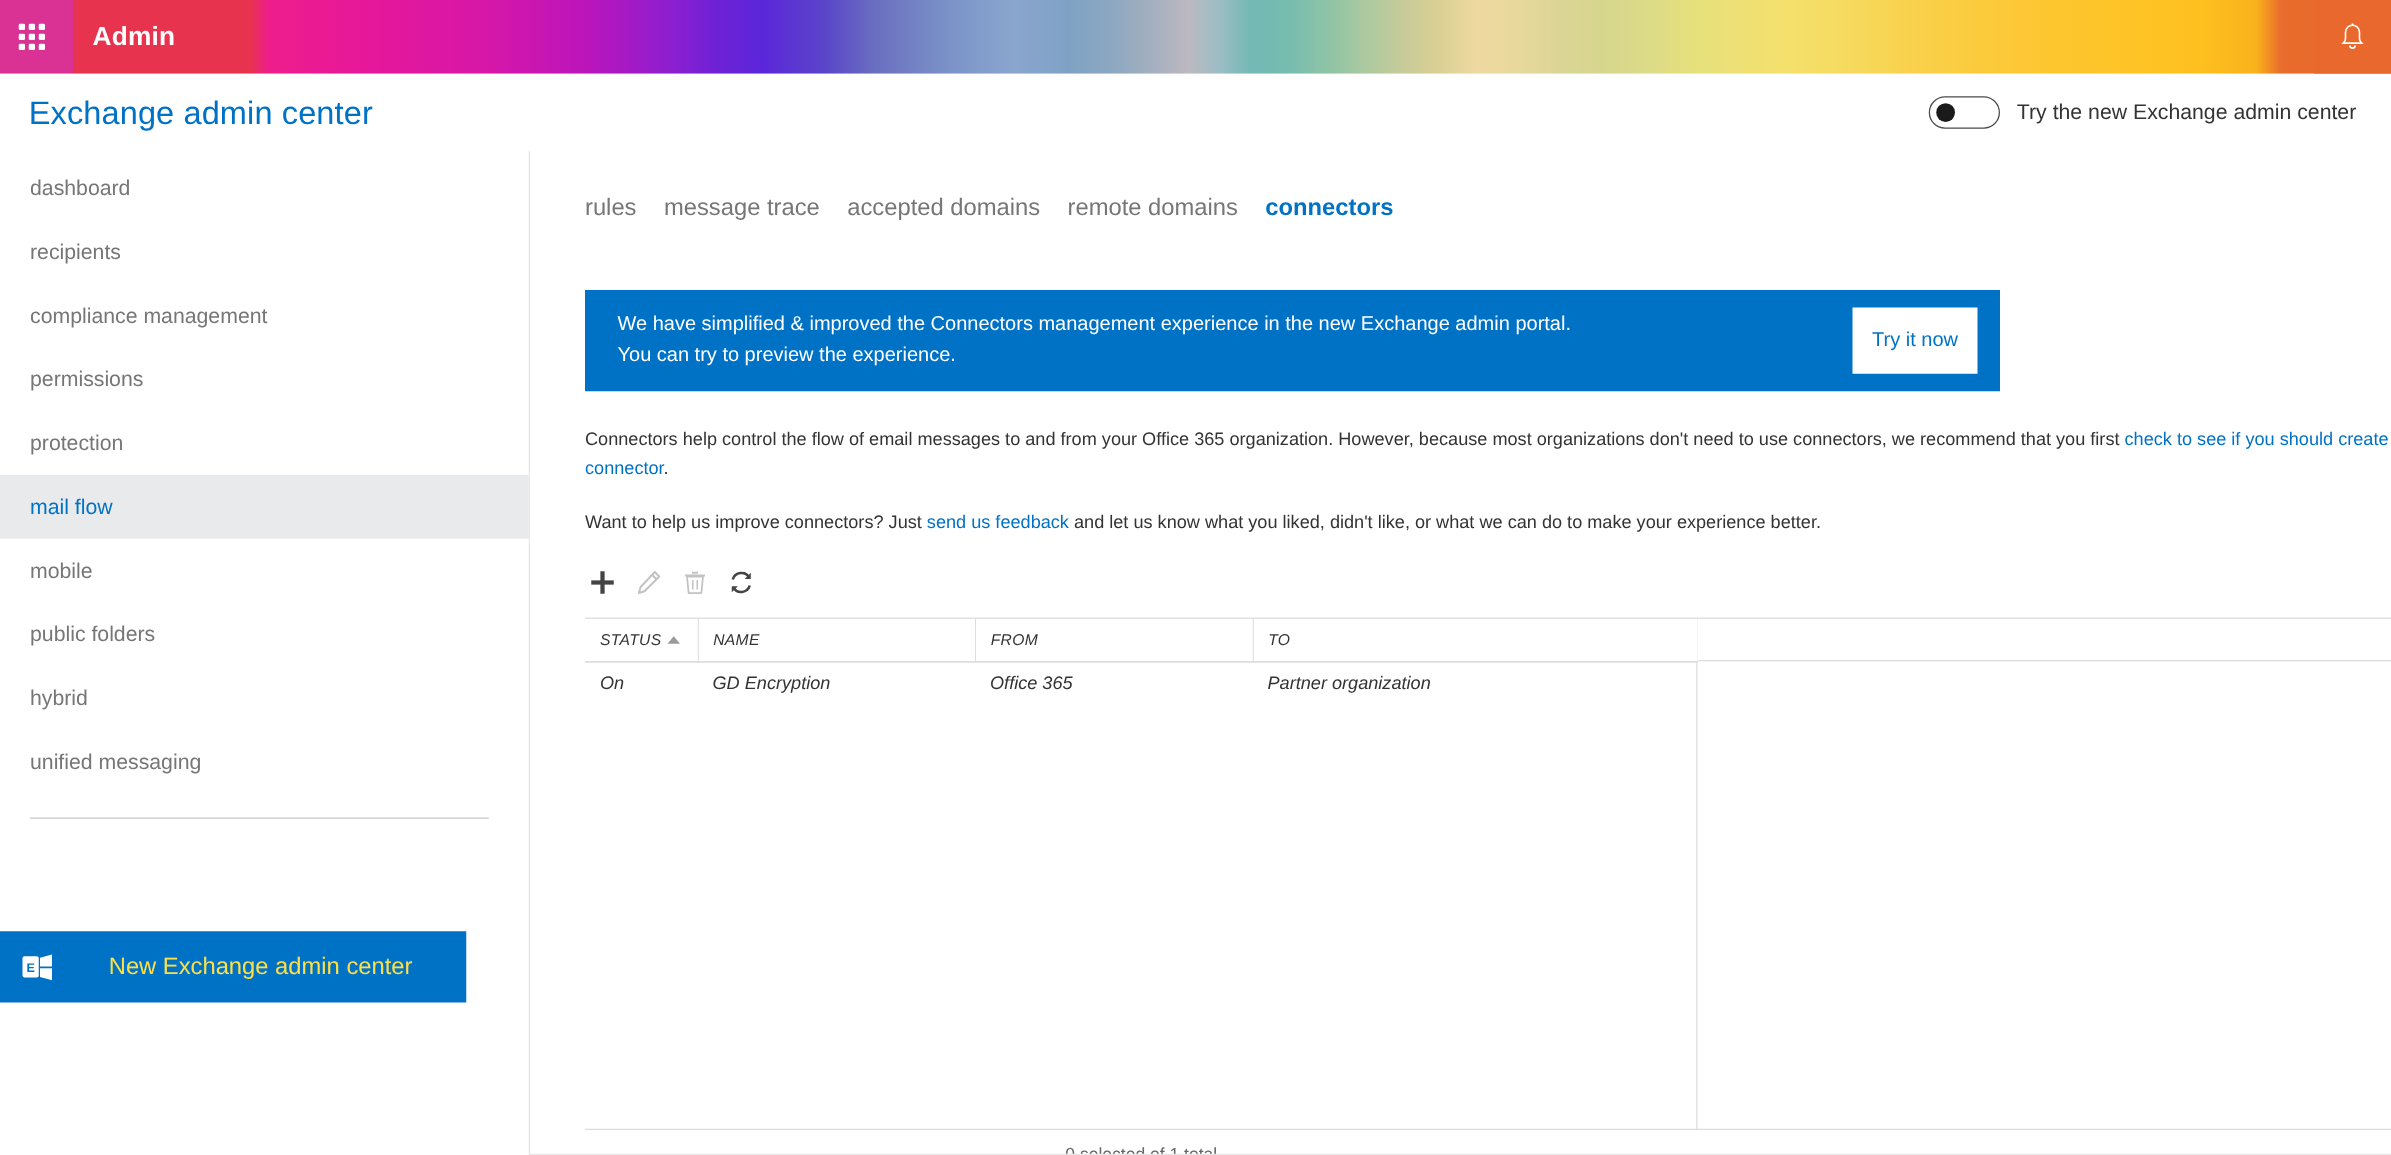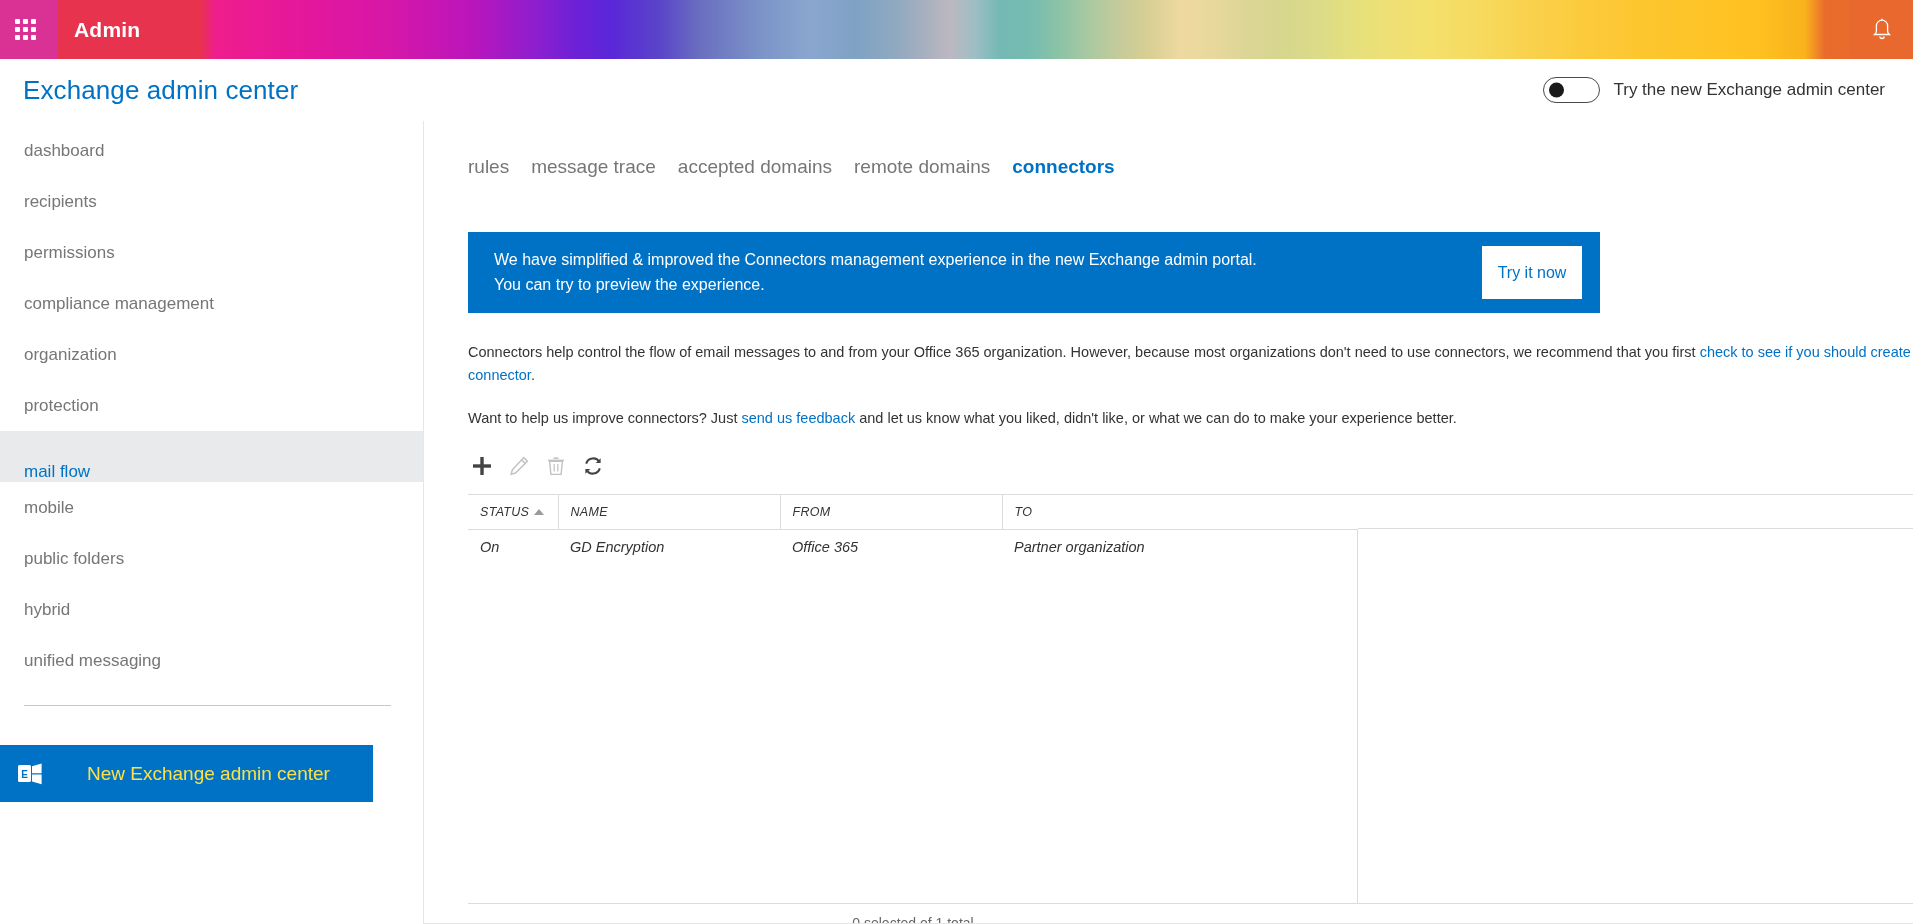--- a/index.html
+++ b/index.html
@@ -180,21 +180,20 @@
     display: flex;
     align-items: center;
     padding-left: 24px;
     font-size: 17px;
     color: #767676;
     cursor: pointer;
   }
   .nav-item.selected {
     background: #e9eaec;
     color: #0072c6;
-    align-items: flex-end;
   }
   .nav-divider {
     margin: 19px 32px 0 24px;
     border-top: 1px solid #c8c8c8;
   }
   .new-eac {
     position: absolute;
     left: 0;
     top: 624px;
     width: 373px;
@@ -433,27 +432,24 @@
 
   <nav class="sidebar">
     <div class="nav-list">
       <div class="nav-item">
         <span>dashboard</span>
       </div>
       <div class="nav-item">
         <span>recipients</span>
       </div>
       <div class="nav-item">
+        <span>compliance management</span>
+      </div>
+      <div class="nav-item">
         <span>permissions</span>
-      </div>
-      <div class="nav-item">
-        <span>compliance management</span>
-      </div>
-      <div class="nav-item">
-        <span>organization</span>
       </div>
       <div class="nav-item">
         <span>protection</span>
       </div>
       <div class="nav-item selected">
         <span>mail flow</span>
       </div>
       <div class="nav-item">
         <span>mobile</span>
       </div>

